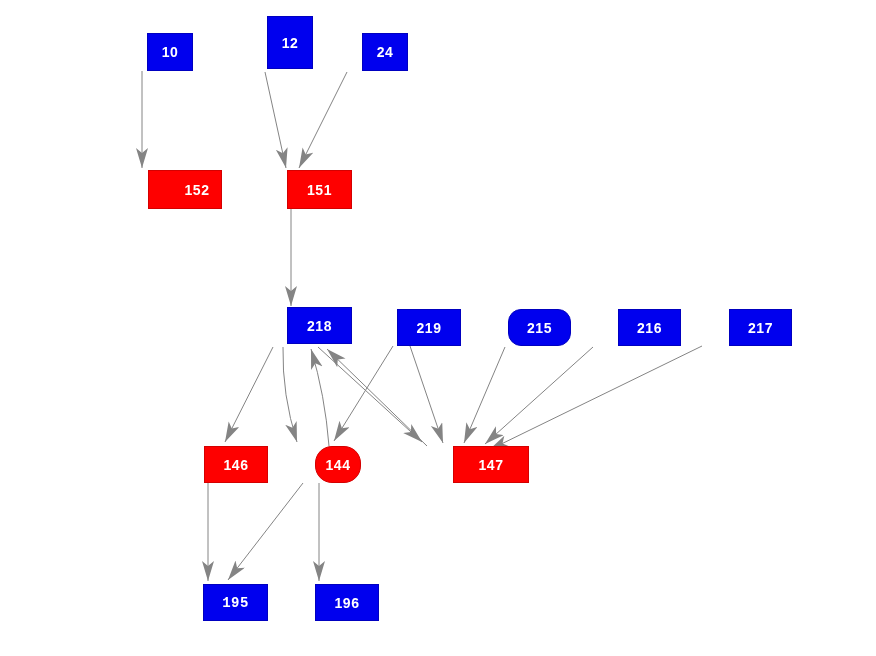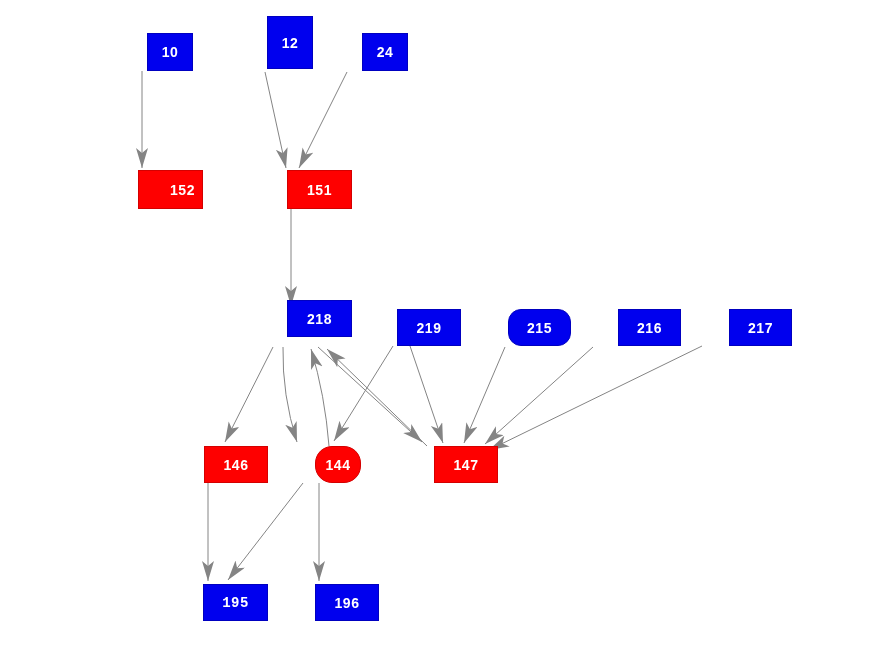--- a/index.html
+++ b/index.html
@@ -82,48 +82,48 @@
   <div id="nodes-layer">
       <div class="node blue" style="left: 119px; top: 33px; width: 46px; height: 38px;">
         <span>10</span>
       </div>
       <div class="node blue" style="left: 239px; top: 16px; width: 46px; height: 53px;">
         <span>12</span>
       </div>
       <div class="node blue" style="left: 334px; top: 33px; width: 46px; height: 38px;">
         <span>24</span>
       </div>
-      <div class="node red" style="left: 110px; top: 170px; width: 65px; height: 39px; padding-left: 24px;">
+      <div class="node red" style="left: 120px; top: 170px; width: 74px; height: 39px; padding-left: 24px;">
         <span>152</span>
       </div>
       <div class="node red" style="left: 259px; top: 170px; width: 65px; height: 39px;">
         <span>151</span>
       </div>
-      <div class="node blue" style="left: 259px; top: 300px; width: 65px; height: 37px;">
+      <div class="node blue" style="left: 259px; top: 307px; width: 65px; height: 37px;">
         <span>218</span>
       </div>
       <div class="node blue" style="left: 369px; top: 309px; width: 64px; height: 37px; align-items: center;">
         <span>219</span>
       </div>
       <div class="node blue" style="left: 480px; top: 309px; width: 63px; height: 37px; border-radius: 13px;">
         <span>215</span>
       </div>
       <div class="node blue" style="left: 590px; top: 309px; width: 63px; height: 37px;">
         <span>216</span>
       </div>
       <div class="node blue" style="left: 701px; top: 309px; width: 63px; height: 37px;">
         <span>217</span>
       </div>
       <div class="node red" style="left: 176px; top: 446px; width: 64px; height: 37px;">
         <span>146</span>
       </div>
       <div class="node red" style="left: 287px; top: 446px; width: 46px; height: 37px; border-radius: 17px;">
         <span>144</span>
       </div>
-      <div class="node red" style="left: 406px; top: 446px; width: 64px; height: 37px;">
+      <div class="node red" style="left: 425px; top: 446px; width: 76px; height: 37px;">
         <span>147</span>
       </div>
       <div class="node blue" style="left: 175px; top: 584px; width: 65px; height: 37px; font-family: Liberation Mono, monospace;">
         <span>195</span>
       </div>
       <div class="node blue" style="left: 287px; top: 584px; width: 64px; height: 37px; align-items: center;">
         <span>196</span>
       </div>
     </div>
 </div>

